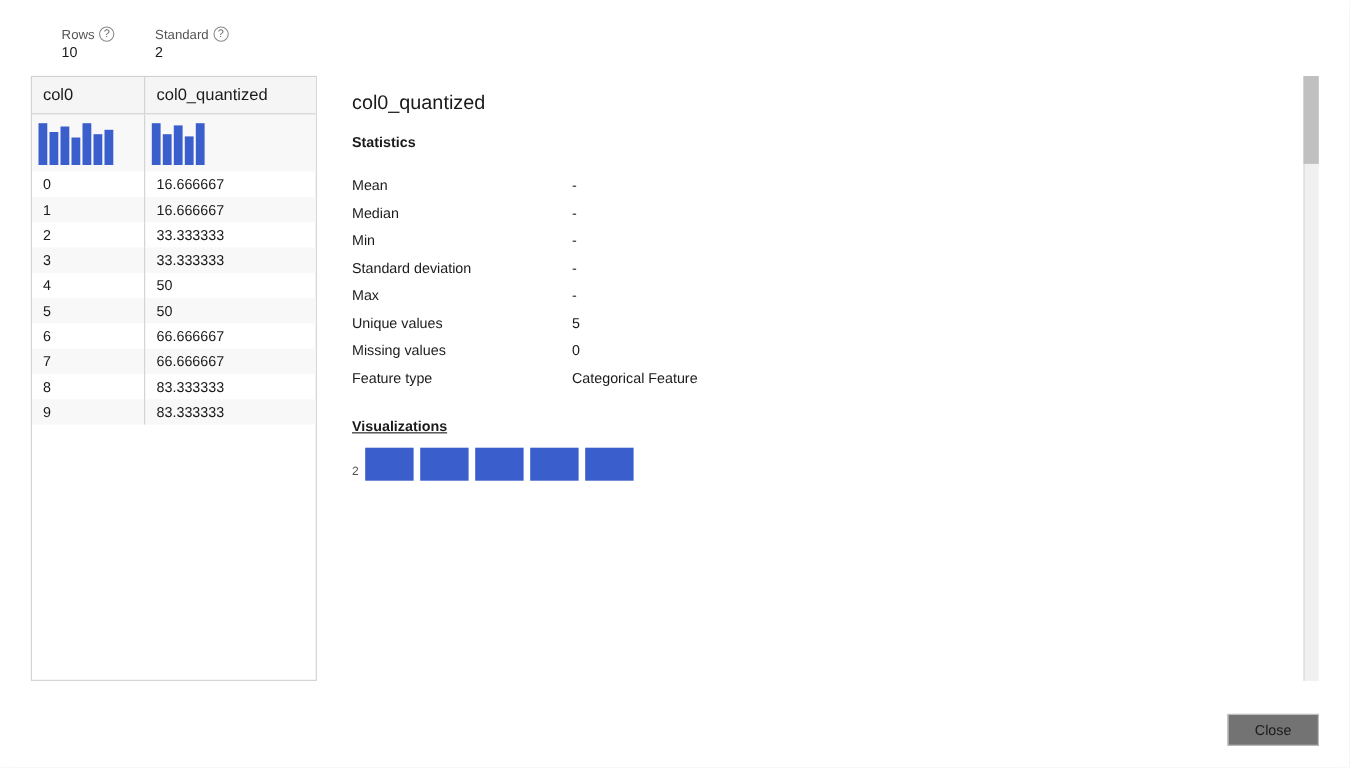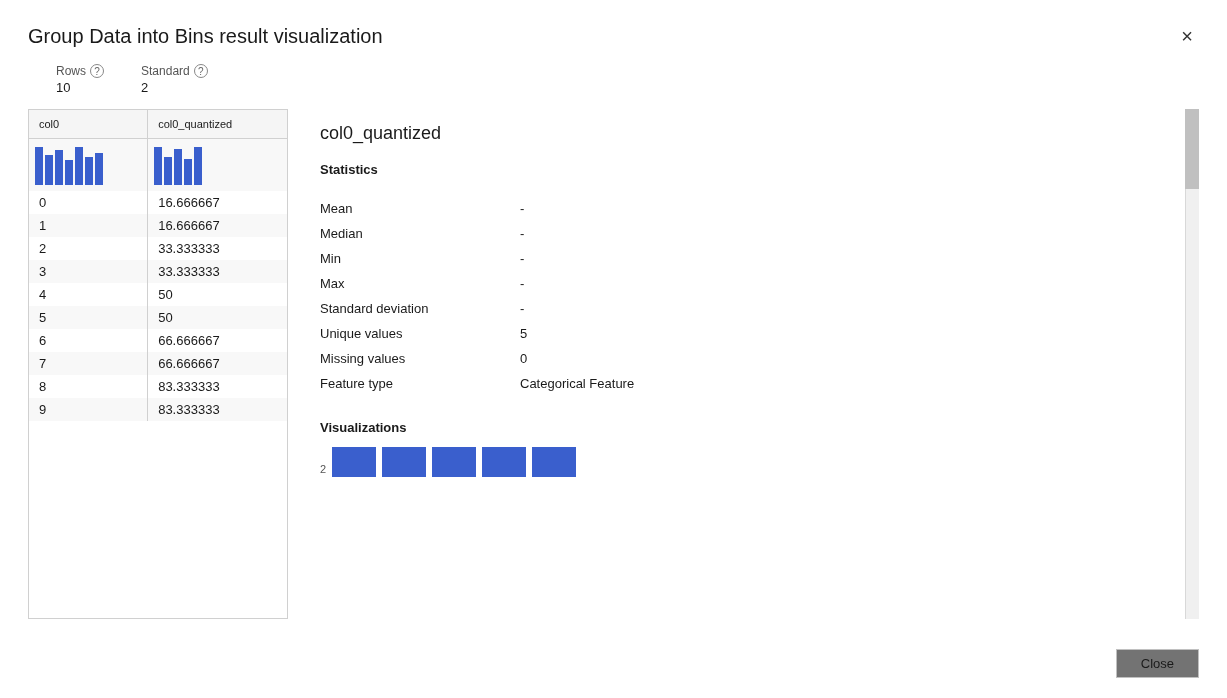--- a/index.html
+++ b/index.html
@@ -88,21 +88,21 @@
       border-collapse: collapse;
     }
     .data-table thead tr {
       background: #f5f5f5;
       border-bottom: 1px solid #d0d0d0;
     }
     .data-table th {
       padding: 8px 10px;
       text-align: left;
       font-weight: 400;
-      font-size: 11px;
+      font-size: 15px;
       color: #1a1a1a;
       border-right: 1px solid #d0d0d0;
     }
     .data-table th:last-child { border-right: none; }
     .data-table .chart-row td {
       padding: 6px 6px;
       border-right: 1px solid #d0d0d0;
       vertical-align: middle;
     }
     .data-table .chart-row td:last-child { border-right: none; }
@@ -178,20 +178,21 @@
       vertical-align: top;
     }
     .stats-table tr td:first-child {
       width: 200px;
       color: #1a1a1a;
     }
     .stats-table tr td:last-child {
       color: #1a1a1a;
     }
     .viz-section .section-title {
+      text-decoration: underline;
     }
     .bar-chart-viz {
       display: flex;
       align-items: flex-end;
       gap: 6px;
       margin-top: 8px;
       padding-bottom: 4px;
     }
     .bar-label-top {
       font-size: 11px;
@@ -213,24 +214,20 @@
       font-size: 13px;
       cursor: pointer;
       color: #1a1a1a;
     }
   </style>
 </head>
 <body>
 
 <div class="modal">
 
-  <div class="modal-header">
-    <span class="modal-title">Group Data into Bins result visualization</span>
-    <button class="close-x-btn">×</button>
-  </div>
 
   <div class="meta-row">
     <div class="meta-item">
       <label>
         <span>Rows</span>
         <span class="help-circle">?</span>
       </label>
       <div class="meta-value">10</div>
     </div>
     <div class="meta-item">
@@ -334,25 +331,25 @@
             </tr>
             <tr>
               <td>Median</td>
               <td>-</td>
             </tr>
             <tr>
               <td>Min</td>
               <td>-</td>
             </tr>
             <tr>
+              <td>Standard deviation</td>
+              <td>-</td>
+            </tr>
+            <tr>
               <td>Max</td>
-              <td>-</td>
-            </tr>
-            <tr>
-              <td>Standard deviation</td>
               <td>-</td>
             </tr>
             <tr>
               <td>Unique values</td>
               <td>5</td>
             </tr>
             <tr>
               <td>Missing values</td>
               <td>0</td>
             </tr>

